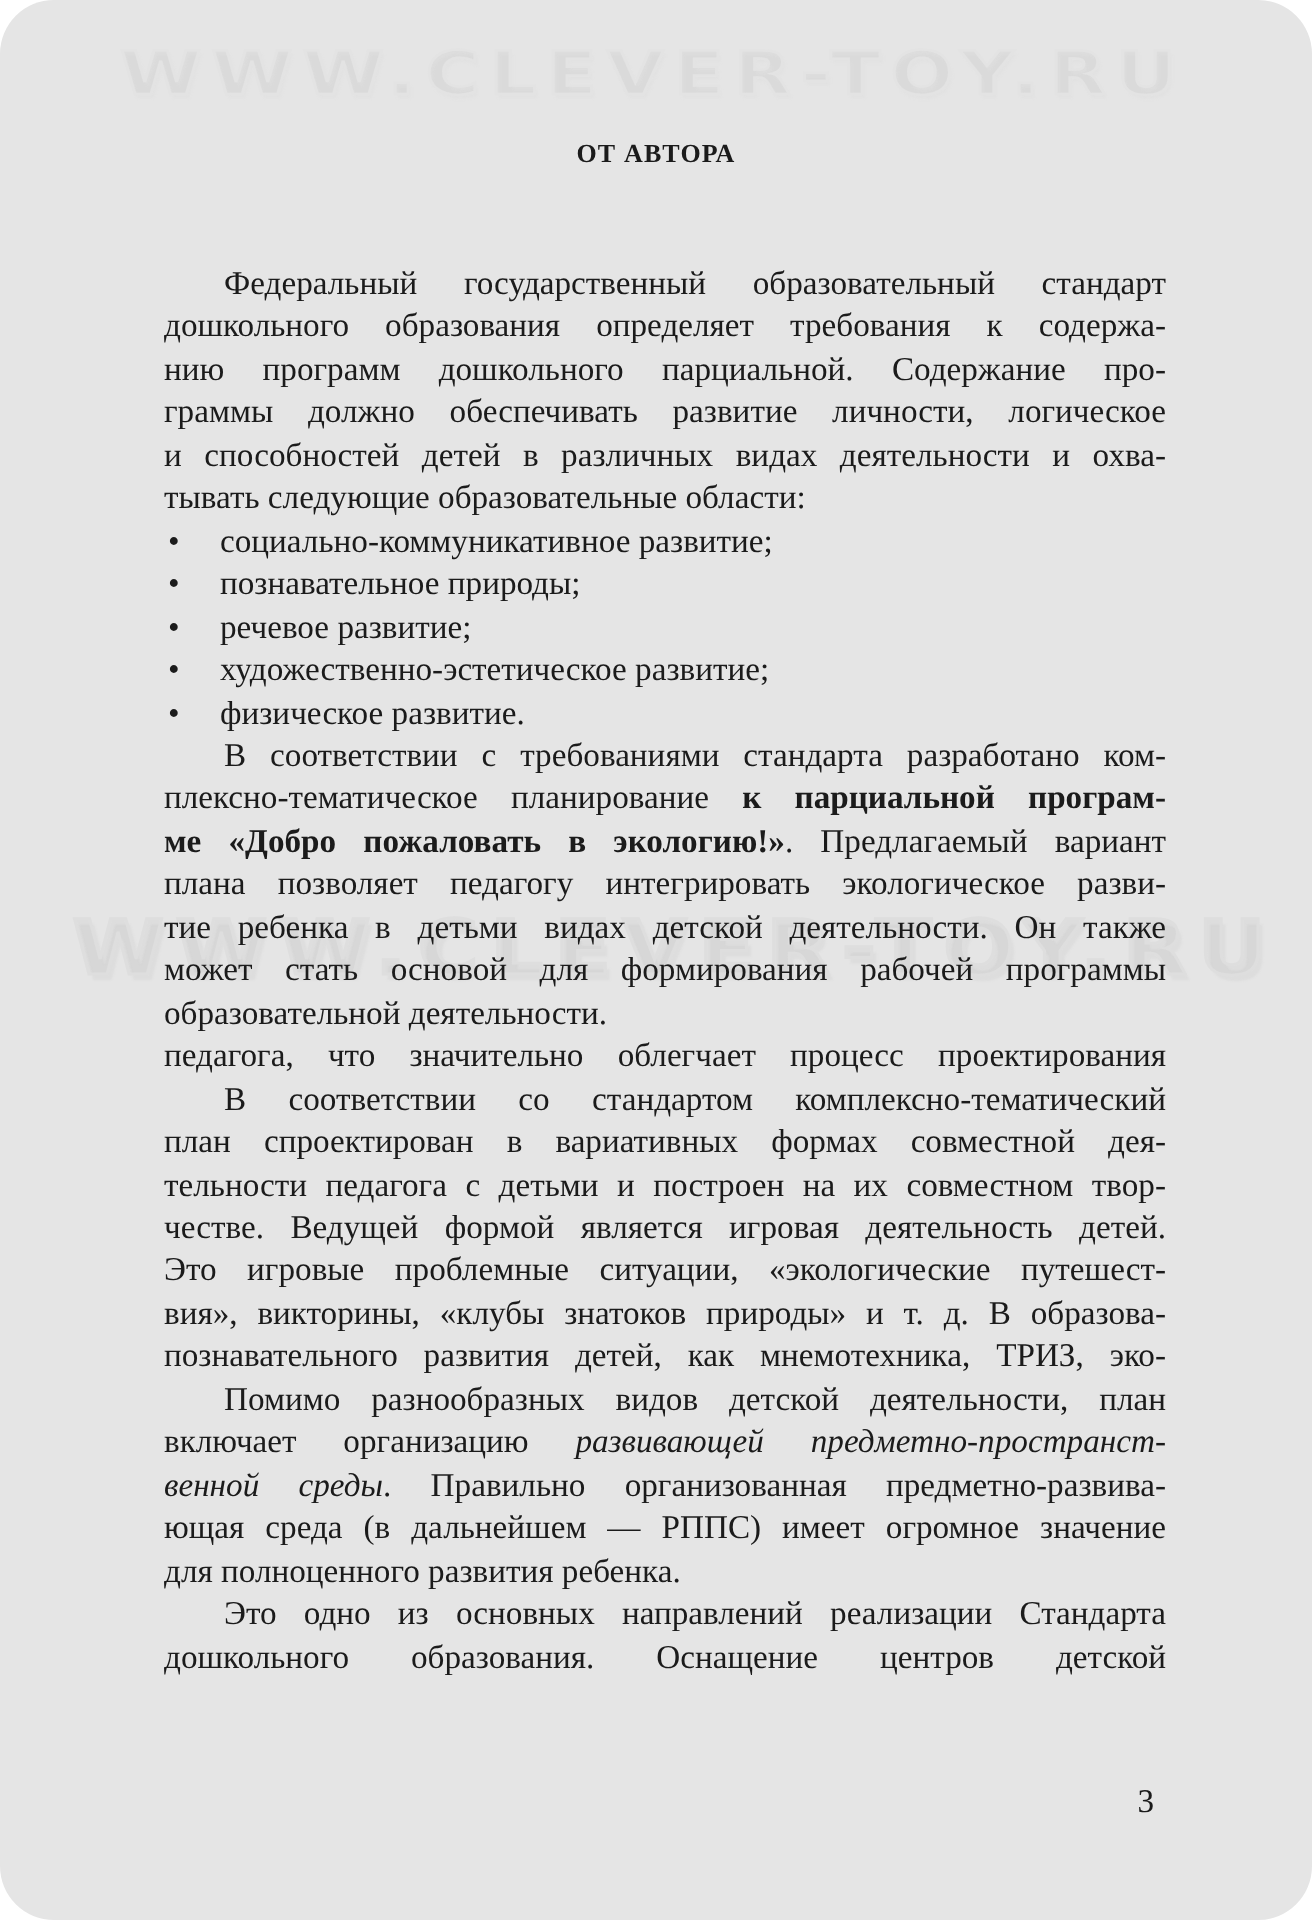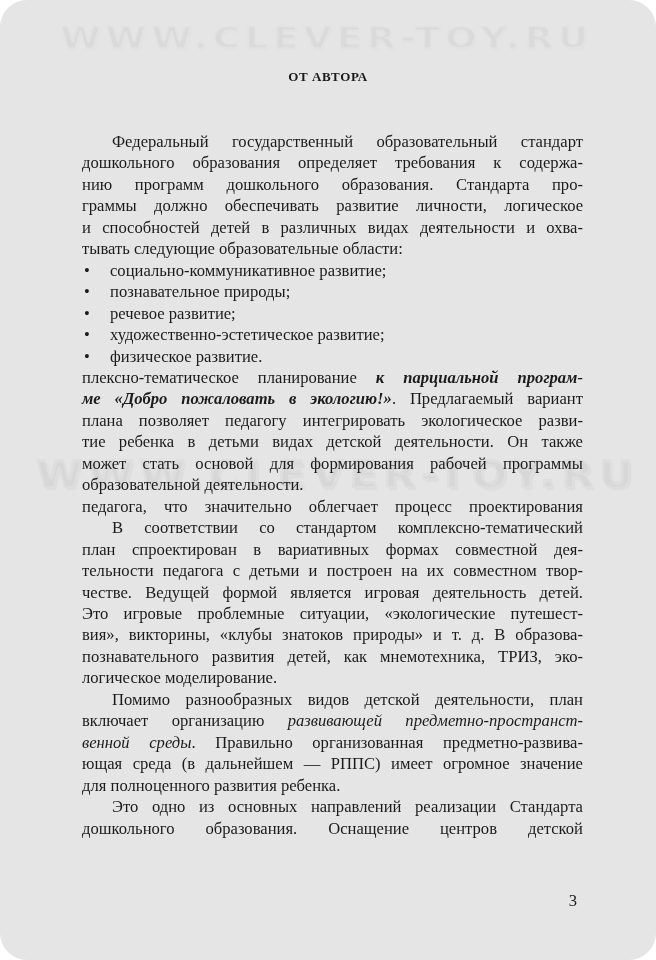--- a/index.html
+++ b/index.html
@@ -62,21 +62,21 @@
   .line {
     text-align: justify;
     text-align-last: justify;
   }
   .line.first { text-indent: 30px; }
   .line.last, .line.bullet { text-align-last: left; }
   .line.bullet { padding-left: 28px; position: relative; text-indent: 0; }
   .bullet-marker {
     position: absolute; left: 2px; top: 0;
   }
-  .run-bold { font-weight: bold; font-style: italic; }
+  .run-bold { font-weight: bold; }
   .run-bold-italic { font-weight: normal; font-style: italic; }
   .page-number {
     position: absolute;
     left: 82px; top: 891px; width: 495px;
     text-align: right;
     font-size: 16.6px;
     z-index: 1;
   }
 </style>
 </head>
@@ -86,44 +86,44 @@
 
   <div class="watermark top">WWW.CLEVER-TOY.RU</div>
 
   <div class="watermark middle">WWW.CLEVER-TOY.RU</div>
 
   <div class="page-title">ОТ АВТОРА</div>
 
   <div class="body-text">
       <div class="line first"><span class="run">Федеральный государственный образовательный стандарт</span></div>
       <div class="line body"><span class="run">дошкольного образования определяет требования к содержа-</span></div>
-      <div class="line body"><span class="run">нию программ дошкольного образования. Стандарта про-</span></div>
+      <div class="line body"><span class="run">нию программ дошкольного парциальной. Содержание про-</span></div>
       <div class="line body"><span class="run">граммы должно обеспечивать развитие личности, логическое</span></div>
       <div class="line body"><span class="run">и способностей детей в различных видах деятельности и охва-</span></div>
       <div class="line last"><span class="run">тывать следующие образовательные области:</span></div>
       <div class="line bullet"><span class="bullet-marker">•</span><span class="run">социально-коммуникативное развитие;</span></div>
       <div class="line bullet"><span class="bullet-marker">•</span><span class="run">познавательное природы;</span></div>
       <div class="line bullet"><span class="bullet-marker">•</span><span class="run">речевое развитие;</span></div>
       <div class="line bullet"><span class="bullet-marker">•</span><span class="run">художественно-эстетическое развитие;</span></div>
       <div class="line bullet"><span class="bullet-marker">•</span><span class="run">физическое развитие.</span></div>
+      <div class="line first"><span class="run">В соответствии с требованиями стандарта разработано ком-</span></div>
       <div class="line body"><span class="run">плексно-тематическое планирование </span><span class="run run-bold">к парциальной програм-</span></div>
       <div class="line body"><span class="run run-bold">ме «Добро пожаловать в экологию!»</span><span class="run">. Предлагаемый вариант</span></div>
       <div class="line body"><span class="run">плана позволяет педагогу интегрировать экологическое разви-</span></div>
       <div class="line body"><span class="run">тие ребенка в детьми видах детской деятельности. Он также</span></div>
       <div class="line body"><span class="run">может стать основой для формирования рабочей программы</span></div>
       <div class="line last"><span class="run">образовательной деятельности.</span></div>
       <div class="line body"><span class="run">педагога, что значительно облегчает процесс проектирования</span></div>
       <div class="line first"><span class="run">В соответствии со стандартом комплексно-тематический</span></div>
       <div class="line body"><span class="run">план спроектирован в вариативных формах совместной дея-</span></div>
       <div class="line body"><span class="run">тельности педагога с детьми и построен на их совместном твор-</span></div>
       <div class="line body"><span class="run">честве. Ведущей формой является игровая деятельность детей.</span></div>
       <div class="line body"><span class="run">Это игровые проблемные ситуации, «экологические путешест-</span></div>
       <div class="line body"><span class="run">вия», викторины, «клубы знатоков природы» и т. д. В образова-</span></div>
       <div class="line body"><span class="run">познавательного развития детей, как мнемотехника, ТРИЗ, эко-</span></div>
-      <div class="line last"><span class="run">логическое моделирование.</span></div>
       <div class="line first"><span class="run">Помимо разнообразных видов детской деятельности, план</span></div>
       <div class="line body"><span class="run">включает организацию </span><span class="run run-bold-italic">развивающей предметно-пространст-</span></div>
       <div class="line body"><span class="run run-bold-italic">венной среды</span><span class="run">. Правильно организованная предметно-развива-</span></div>
       <div class="line body"><span class="run">ющая среда (в дальнейшем — РППС) имеет огромное значение</span></div>
       <div class="line last"><span class="run">для полноценного развития ребенка.</span></div>
       <div class="line first"><span class="run">Это одно из основных направлений реализации Стандарта</span></div>
       <div class="line body"><span class="run">дошкольного образования. Оснащение центров детской</span></div>
     </div>
 
   <div class="page-number">3</div>

